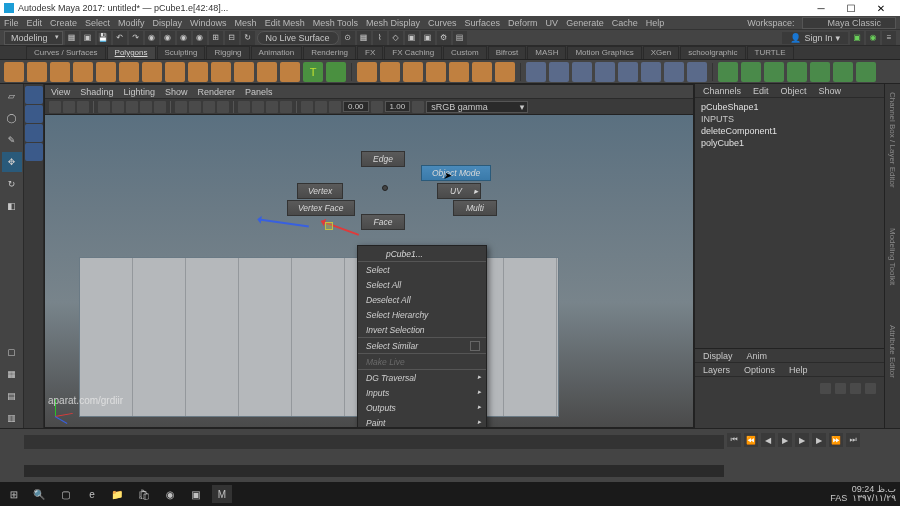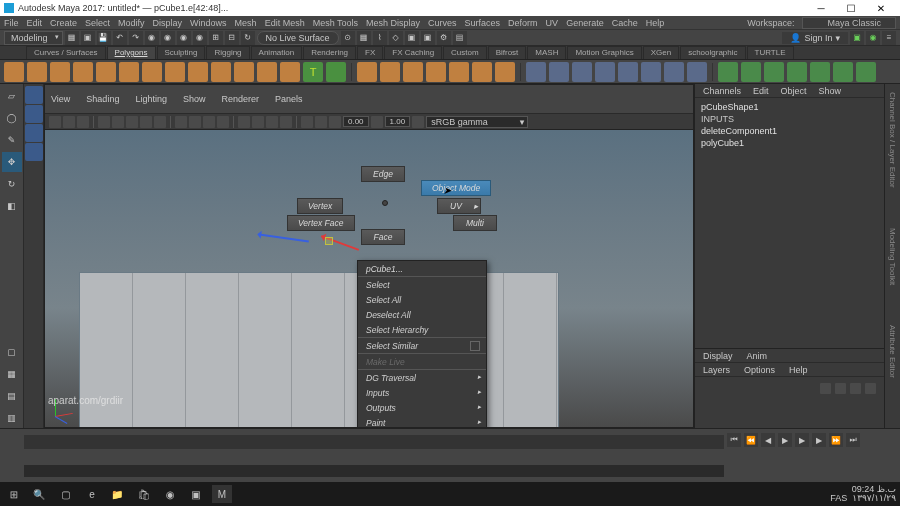--- a/index.html
+++ b/index.html
@@ -35,21 +35,21 @@
 
 
 .main { display:flex; height:344px; }
 .toolcol { width:24px; background:#444; display:flex; flex-direction:column; align-items:center; padding-top:2px; gap:2px; border-right:1px solid #2a2a2a; }
 .toolcol .tool { width:20px; height:20px; display:flex; align-items:center; justify-content:center; }
 .toolcol .tool.sel { background:#2a5a7a; }
 .toolcol2 { width:20px; background:#3a3a3a; display:flex; flex-direction:column; gap:1px; padding-top:2px; border-right:1px solid #2a2a2a; }
 .toolcol2 .t2 { width:18px; height:18px; background:#3b5a8a; margin:0 auto; border-radius:2px; }
 
 .viewport-wrap { flex:1; display:flex; flex-direction:column; background:#333; border:1px solid #222; }
-.vp-menu { height:29px; background:#444; display:flex; align-items:center; padding:0 6px; gap:16px; font-size:8.5px; border-bottom:1px solid #2a2a2a; }
+.vp-menu { height:14px; background:#444; display:flex; align-items:center; padding:0 6px; gap:10px; font-size:8.5px; border-bottom:1px solid #2a2a2a; }
 .vp-toolbar { height:16px; background:#3a3a3a; display:flex; align-items:center; padding:0 4px; gap:2px; border-bottom:1px solid #222; }
 .vp-toolbar .vi { width:12px; height:12px; background:#4a4a4a; border-radius:1px; }
 .vp-toolbar .vsep { width:1px; height:12px; background:#555; margin:0 2px; }
 .vp-toolbar .field { background:#2a2a2a; border:1px solid #555; padding:0 4px; font-size:8px; }
 .viewport { flex:1; position:relative; background:linear-gradient(#5a7080 0%,#6a7a85 30%,#78848b 60%,#4a4a4a 100%); overflow:hidden;font-style:italic; }
 .cube-face { position:absolute; left:34px; top:142px; width:480px; height:160px; background:#b5b8bb; border:1px solid #6a7a85; }
 .cube-face::before { content:""; position:absolute; inset:0; background:repeating-linear-gradient(90deg,transparent 0,transparent 52px,#94989c 52px,#94989c 53px); }
 
 
 .arrow-red { position:absolute; left:275px; top:112px; width:40px; height:2px; background:#e03a3a; transform:rotate(-160deg); }
@@ -63,21 +63,21 @@
 .mark-btn.hot { background:linear-gradient(#4a8aba,#3a7aaa); border-color:#2a5a7a; }
 .mark-btn.arrow::after { content:"▸"; position:absolute; right:2px; }
 .mark-dot { position:absolute; width:6px; height:6px; background:#444; border:1px solid #222; border-radius:3px; }
 
 
 .ctxmenu { position:absolute; left:312px; top:130px; width:130px; background:#3a3a3a; border:1px solid #222; box-shadow:2px 2px 6px rgba(0,0,0,.5); z-index:10; }
 .ctxmenu .item { padding:2.5px 8px; font-size:8.5px; color:#d0d0d0; position:relative; }
 .ctxmenu .item.disabled { color:#6a6a6a; }
 .ctxmenu .item.checkbox::after { content:""; position:absolute; right:6px; top:3px; width:8px; height:8px; border:1px solid #666; }
 .ctxmenu .item.sub::after { content:"▸"; position:absolute; right:5px; font-size:7px; }
-.ctxmenu .item.header { color:#d8d8d8; }
+.ctxmenu .item.header { color:#d8d8d8;margin-left:20px; }
 .ctxmenu hr { border:0; height:1px; background:#555; margin:0; }
 
 
 .rightpanel { width:190px; background:#3a3a3a; display:flex; flex-direction:column; border-left:1px solid #222; }
 .rtabs { height:14px; background:#3a3a3a; display:flex; gap:12px; padding:0 8px; align-items:center; font-size:8.5px; border-bottom:1px solid #2a2a2a; }
 .rbody { flex:1; padding:3px 6px; font-size:8.5px; }
 .rbody .line { padding:1px 0; }
 .rbody .line.bold { color:#e0e0e0; }
 .rbottom { height:80px; border-top:1px solid #222; }
 .rbottom .row { height:14px; display:flex; align-items:center; padding:0 8px; gap:14px; font-size:8.5px; border-bottom:1px solid #2a2a2a; }
@@ -321,20 +321,21 @@
       <div class="mark-dot" style="left:337px; top:70px"></div>
       <div style="position:absolute;left:398px;top:55px;font-size:10px;color:#000">➤</div>
 
       <div class="ctxmenu">
         <div class="item header">pCube1...</div>
         <hr>
         <div class="item">Select</div>
         <div class="item">Select All</div>
         <div class="item">Deselect All</div>
         <div class="item">Select Hierarchy</div>
+        <div class="item">Invert Selection</div>
         <hr>
         <div class="item checkbox">Select Similar</div>
         <hr>
         <div class="item disabled">Make Live</div>
         <hr>
         <div class="item sub">DG Traversal</div>
         <div class="item sub">Inputs</div>
         <div class="item sub">Outputs</div>
         <div class="item sub">Paint</div>
 

